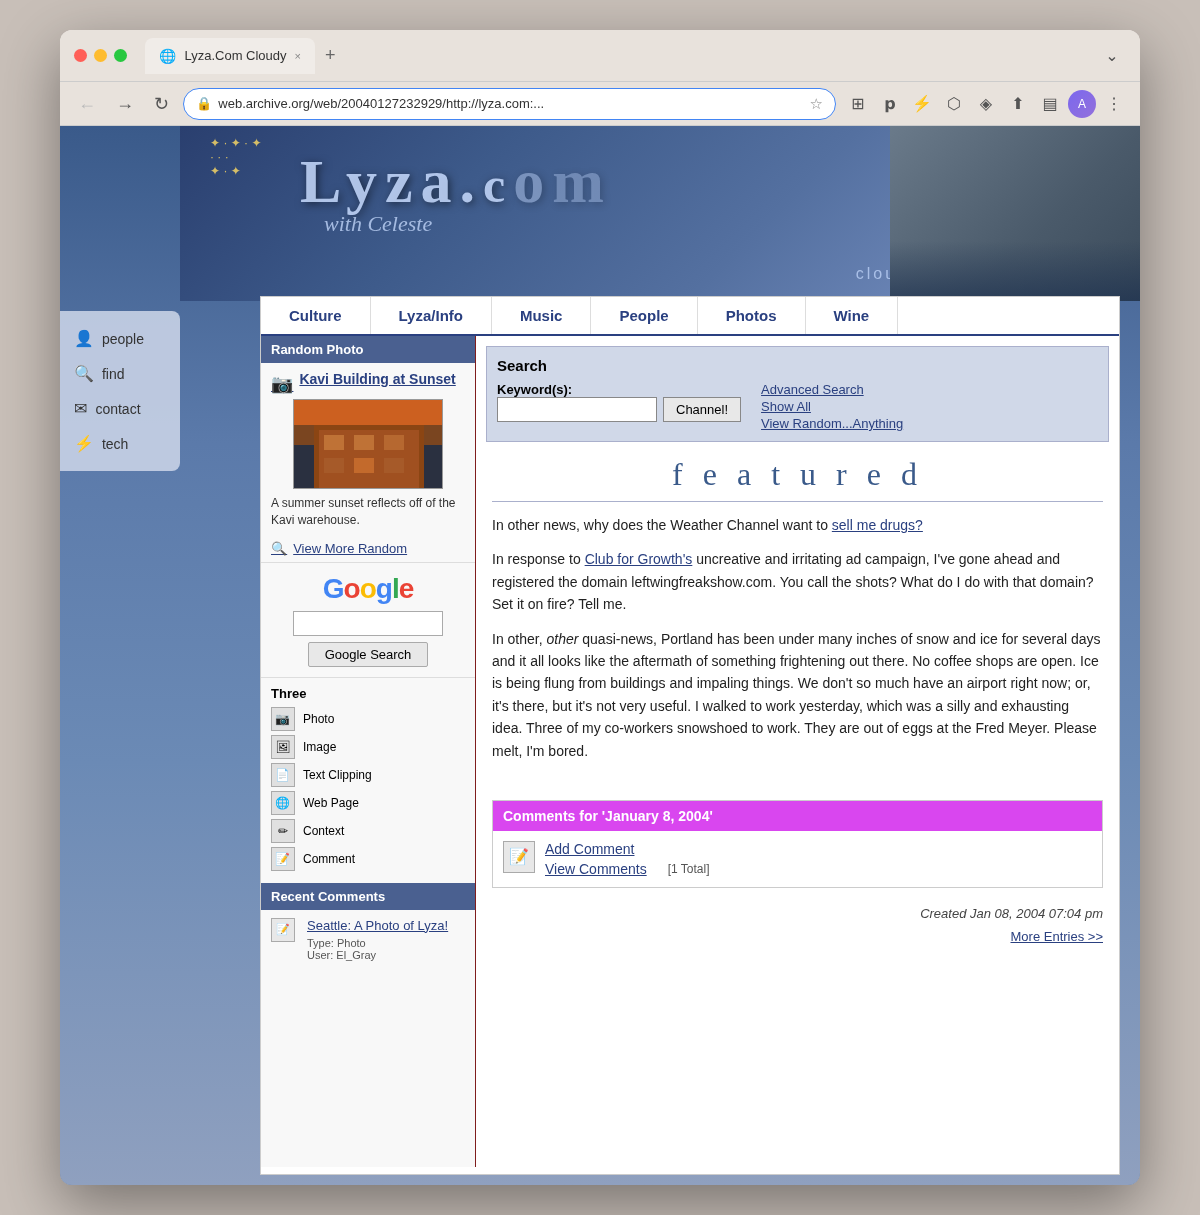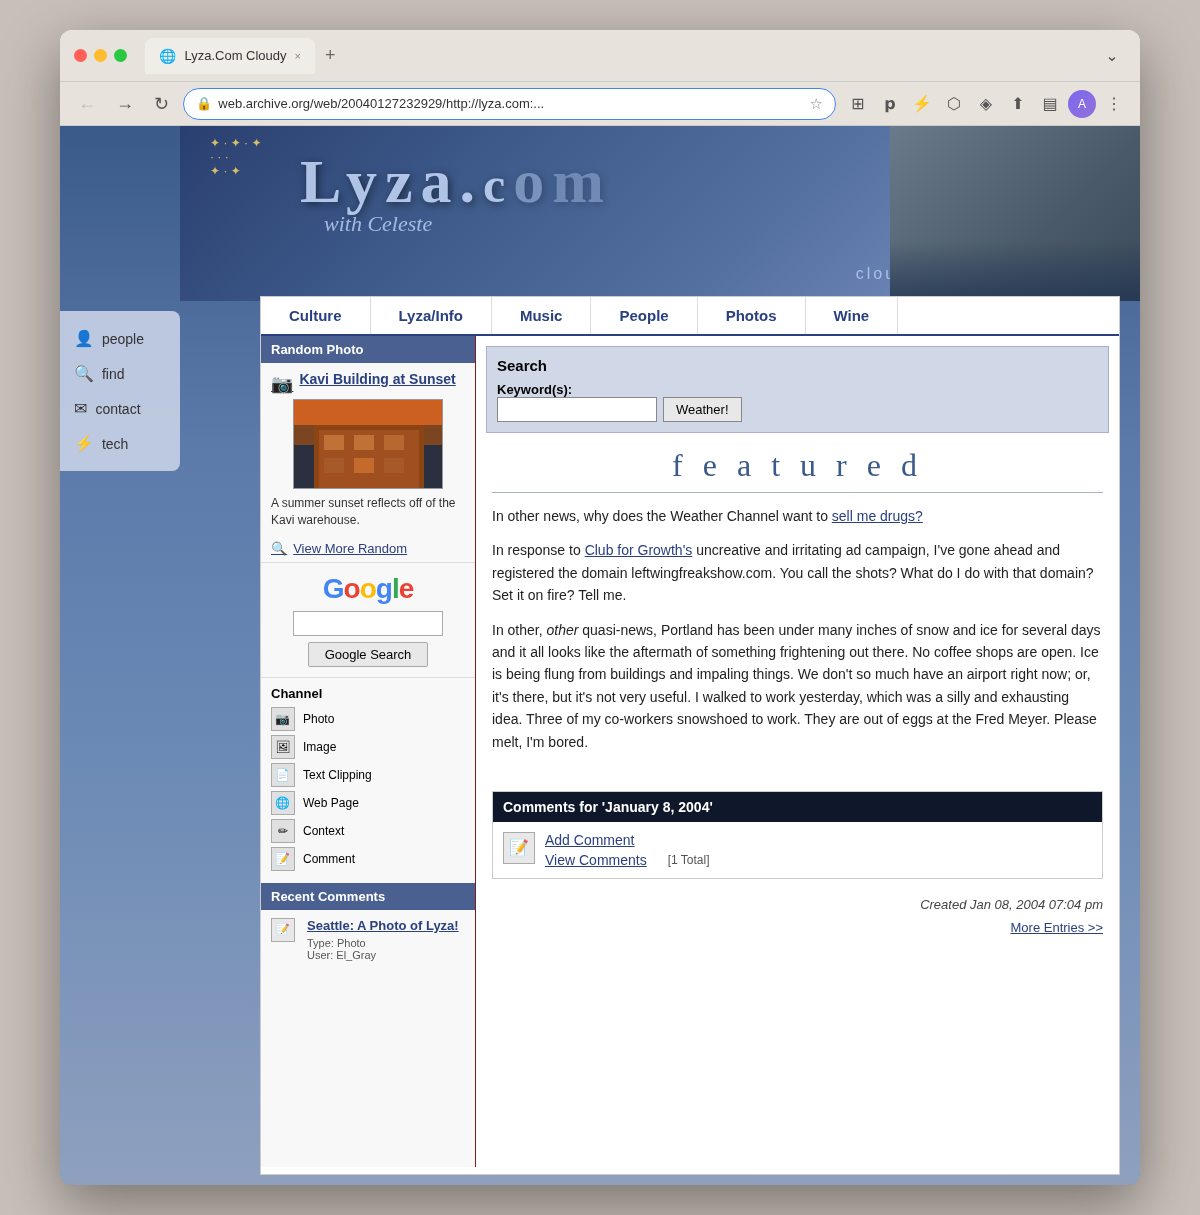--- a/index.html
+++ b/index.html
@@ -388,21 +388,21 @@
       justify-content: center;
       font-size: 12px;
       min-width: 24px;
     }
 
     
     .recent-comments {
       padding: 8px 10px;
     }
     .recent-comment-title {
-      font-weight: bold;
+      font-weight: normal;
       font-size: 13px;
       color: #2a4080;
       text-decoration: underline;
       cursor: pointer;
       margin-bottom: 4px;
     }
     .comment-meta {
       font-size: 11px;
       color: #555;
     }
@@ -505,21 +505,21 @@
       text-decoration: underline;
       cursor: pointer;
     }
 
     
     .comments-section {
       margin: 10px 16px;
       border: 1px solid #ccc;
     }
     .comments-header {
-      background: #0f172a;
+      background: #d946ef;
       color: white;
       font-size: 14px;
       font-weight: bold;
       padding: 7px 10px;
     }
     .comments-body {
       padding: 10px;
       display: flex;
       align-items: flex-start;
       gap: 10px;
@@ -721,21 +721,21 @@
 
           <div class="google-widget">
             <div class="google-logo">
               <span class="g-blue">G</span><span class="g-red">o</span><span class="g-yellow">o</span><span class="g-blue">g</span><span class="g-green">l</span><span class="g-red">e</span>
             </div>
             <input class="google-input" type="text" value="" style="">
             <button class="google-btn">Google Search</button>
           </div>
 
           <div class="legend-section">
-            <div class="legend-title">Channel</div>
+            <div class="legend-title">Three</div>
             <div class="legend-item">
               <div class="legend-icon">📷</div>
               <span>Photo</span>
             </div>
             <div class="legend-item">
               <div class="legend-icon">🖼</div>
               <span>Image</span>
             </div>
             <div class="legend-item">
               <div class="legend-icon">📄</div>
@@ -771,22 +771,27 @@
 
         <div class="right-col">
 
           <div class="search-section">
             <div class="search-title">Search</div>
             <div class="search-row">
               <div>
                 <div class="search-label">Keyword(s):</div>
                 <div class="search-input-row">
                   <input class="keyword-input" type="text" value="" style="">
-                  <button class="search-btn">Weather!</button>
+                  <button class="search-btn">Channel!</button>
                 </div>
+              </div>
+              <div class="search-links">
+                <a class="search-link">Advanced Search</a>
+                <a class="search-link">Show All</a>
+                <a class="search-link">View Random...Anything</a>
               </div>
             </div>
           </div>
 
           <div class="featured-heading">f e a t u r e d</div>
 
           <div class="article-body">
             <p>
               <span>In other news, why does the Weather Channel want to </span><a class="article-link">sell me drugs?</a>
             </p>

